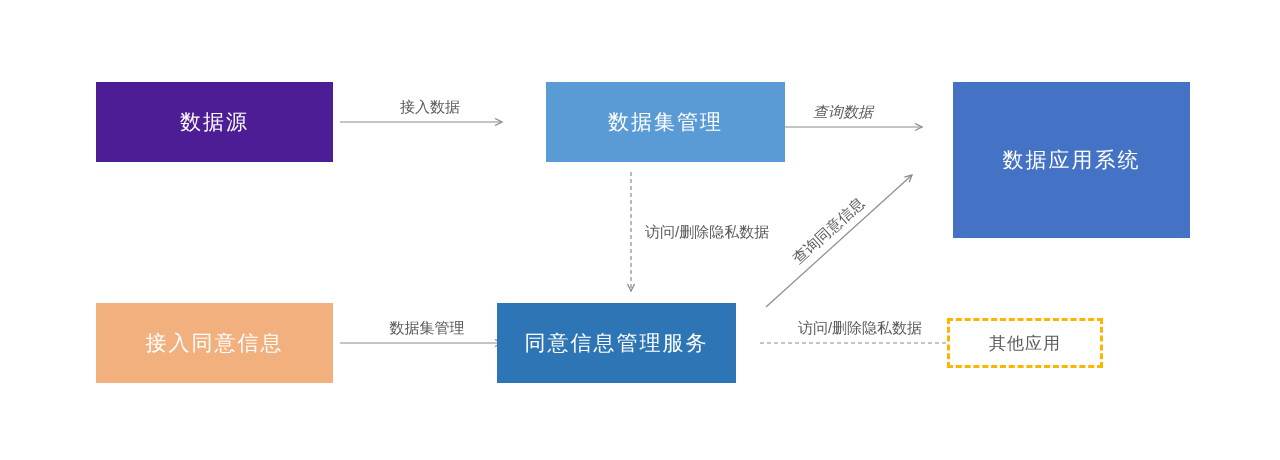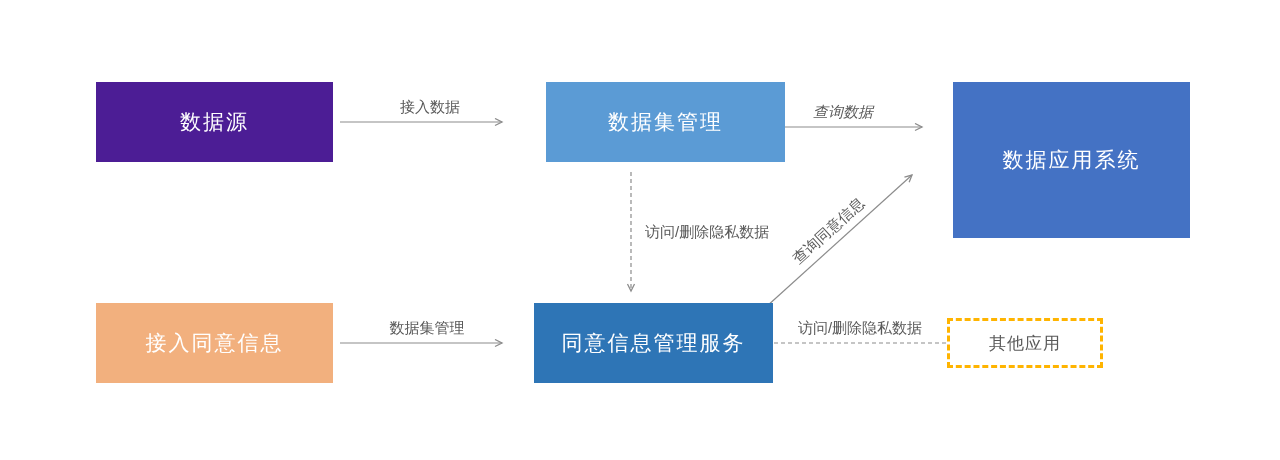--- a/index.html
+++ b/index.html
@@ -30,21 +30,21 @@
     color: #ffffff;
     font-size: 21px;
     letter-spacing: 2px;
     box-sizing: border-box;
     text-align: center;
   }
   .node-data-source         { left: 96px;  top: 82px;  width: 237px; height: 80px;  background: #4c1d95; }
   .node-dataset-management  { left: 513px; top: 82px;  width: 239px; height: 80px;  background: #5B9BD5; margin-left: 33px; }
   .node-data-application    { left: 930px; top: 82px;  width: 237px; height: 156px; background: #4472C4; margin-left: 23px; }
   .node-consent-collection  { left: 96px;  top: 303px; width: 237px; height: 80px;  background: #F2B07E; }
-  .node-consent-service     { left: 534px; top: 303px; width: 239px; height: 80px;  background: #2E75B6; }
+  .node-consent-service     { left: 497px; top: 303px; width: 239px; height: 80px;  background: #2E75B6; }
   .node-other-applications  {
     left: 947px; top: 318px; width: 156px; height: 50px;
     background: #ffffff;
     border: 3px dashed #FFB400;
     color: #595959;
     font-size: 17px;
     letter-spacing: 1px;
   }
   .edge-label {
     position: absolute;

